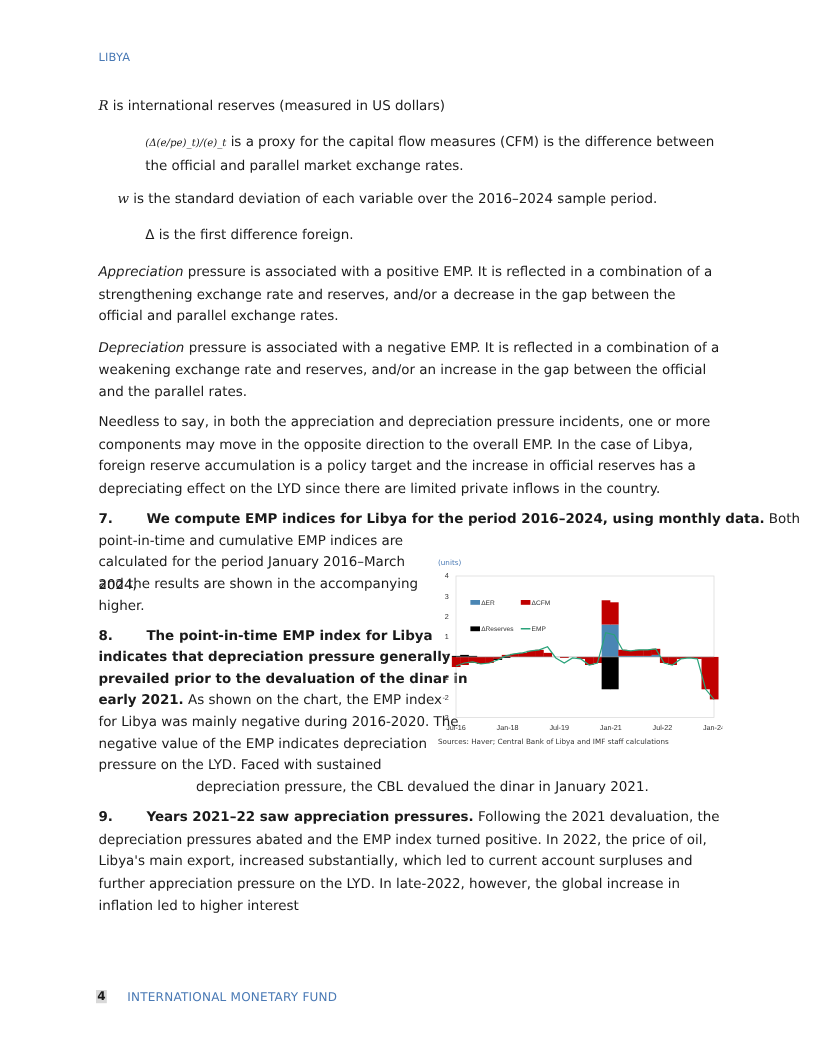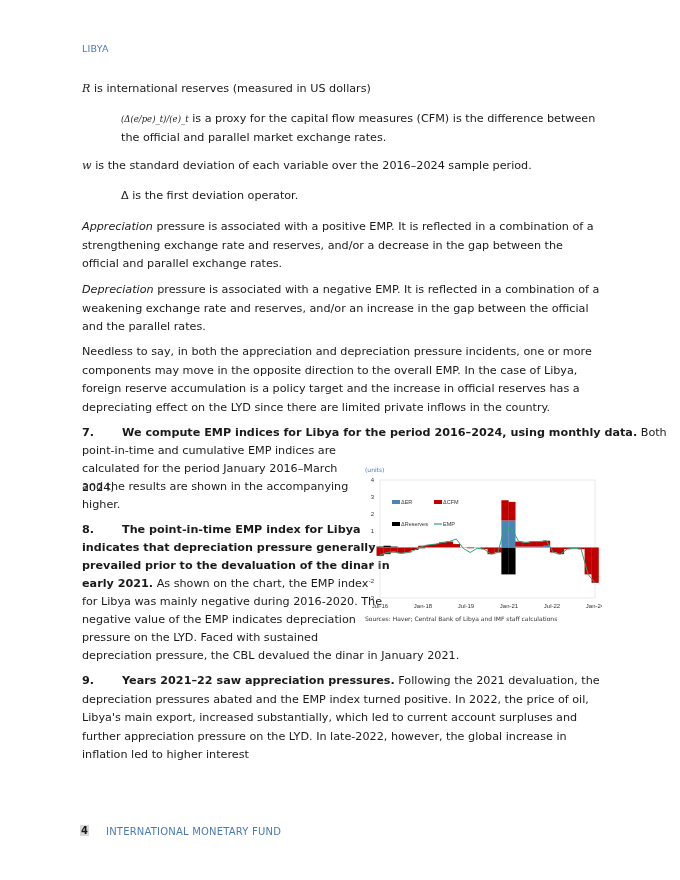--- a/index.html
+++ b/index.html
@@ -26,44 +26,44 @@
 </head>
 <body>
 
 <div class="page">
   <div class="header">LIBYA</div>
 
   <p class="p" style="top:80px;"><span class="math">R</span><span> is international reserves (measured in US dollars)</span></p>
 
   <p class="p indent" style="top:110px;"><span class="math-small">(Δ(e/pe)_t)/(e)_t</span><span>  is a proxy for the capital flow measures (CFM) is the difference between the official and parallel market exchange rates.</span></p>
 
-  <p class="p" style="top:157px;"><span class="math">w</span><span> is the standard deviation of each variable over the 2016–2024 sample period.</span></p>
+  <p class="p" style="top:157px;margin-left:16px;"><span class="math">w</span><span> is the standard deviation of each variable over the 2016–2024 sample period.</span></p>
 
-  <p class="p indent" style="top:187px;">Δ is the first deviation operator.</p>
+  <p class="p indent" style="top:187px;">Δ is the first difference foreign.</p>
 
   <p class="p" style="top:218px;"><span class="ital">Appreciation</span><span> pressure is associated with a positive EMP.  It is reflected in a combination of a strengthening exchange rate and reserves, and/or a decrease in the gap between the official and parallel exchange rates.</span></p>
 
   <p class="p" style="top:281px;"><span class="ital">Depreciation</span><span> pressure is associated with a negative EMP. It is reflected in a combination of a weakening exchange rate and reserves, and/or an increase in the gap between the official and the parallel rates.</span></p>
 
   <p class="p" style="top:343px;">Needless to say, in both the appreciation and depreciation pressure incidents, one or more components may move in the opposite direction to the overall EMP. In the case of Libya, foreign reserve accumulation is a policy target and the increase in official reserves has a depreciating effect on the LYD since there are limited private inflows in the country.</p>
 
   <p class="p" style="top:424px; width:540px; white-space:nowrap;"><span class="num">7.</span><span class="bold">We compute EMP indices for Libya for the period 2016–2024, using monthly data.</span><span> Both</span></p>
   <p class="p" style="top:442px; width:280px;">point-in-time and cumulative EMP indices are</p>
   <p class="p" style="top:460px; width:280px;">calculated for the period January 2016–March 2024,</p>
   <p class="p" style="top:478px; width:280px;">and the results are shown in the accompanying</p>
   <p class="p" style="top:496px; width:280px;">higher.</p>
 
   <p class="p bold" style="top:521px; width:290px; white-space:nowrap;"><span class="num">8.</span><span>The point-in-time EMP index for Libya</span></p>
   <p class="p bold" style="top:539px; width:290px; white-space:nowrap;">indicates that depreciation pressure generally</p>
   <p class="p bold" style="top:557px; width:290px; white-space:nowrap;">prevailed prior to the devaluation of the dinar in</p>
   <p class="p" style="top:575px; width:290px; white-space:nowrap;"><span class="bold">early 2021.</span><span> As shown on the chart, the EMP index</span></p>
   <p class="p" style="top:593px; width:290px; white-space:nowrap;">for Libya was mainly negative during 2016-2020. The</p>
   <p class="p" style="top:611px; width:290px; white-space:nowrap;">negative value of the EMP indicates depreciation</p>
   <p class="p" style="top:629px; width:290px; white-space:nowrap;">pressure on the LYD. Faced with sustained</p>
-  <p class="p" style="top:647px; width:540px; white-space:nowrap;">depreciation pressure, the CBL devalued the dinar in January 2021.</p>
+  <p class="p" style="top:647px; width:540px; white-space:nowrap;text-align:center;">depreciation pressure, the CBL devalued the dinar in January 2021.</p>
 
   <p class="p" style="top:672px;"><span class="num">9.</span><span class="bold">Years 2021–22 saw appreciation pressures.</span><span> Following the 2021 devaluation, the depreciation pressures abated and the EMP index turned positive. In 2022, the price of oil, Libya's main export, increased substantially, which led to current account surpluses and further appreciation pressure on the LYD. In late-2022, however, the global increase in inflation led to higher interest</span></p>
 
   <div class="chart">
     <div class="chart-units">(units)</div>
     <svg id="chart-svg" width="240" height="175">
         <rect x="18" y="27" width="215" height="118" fill="none" stroke="#d9d9d9" stroke-width="0.6"></rect>
         <text x="12" y="147" font-size="6" text-anchor="end" fill="#333" font-family="Liberation Sans, sans-serif">-3</text>
         <text x="12" y="130.14285714285714" font-size="6" text-anchor="end" fill="#333" font-family="Liberation Sans, sans-serif">-2</text>
         <text x="12" y="113.28571428571428" font-size="6" text-anchor="end" fill="#333" font-family="Liberation Sans, sans-serif">-1</text>

